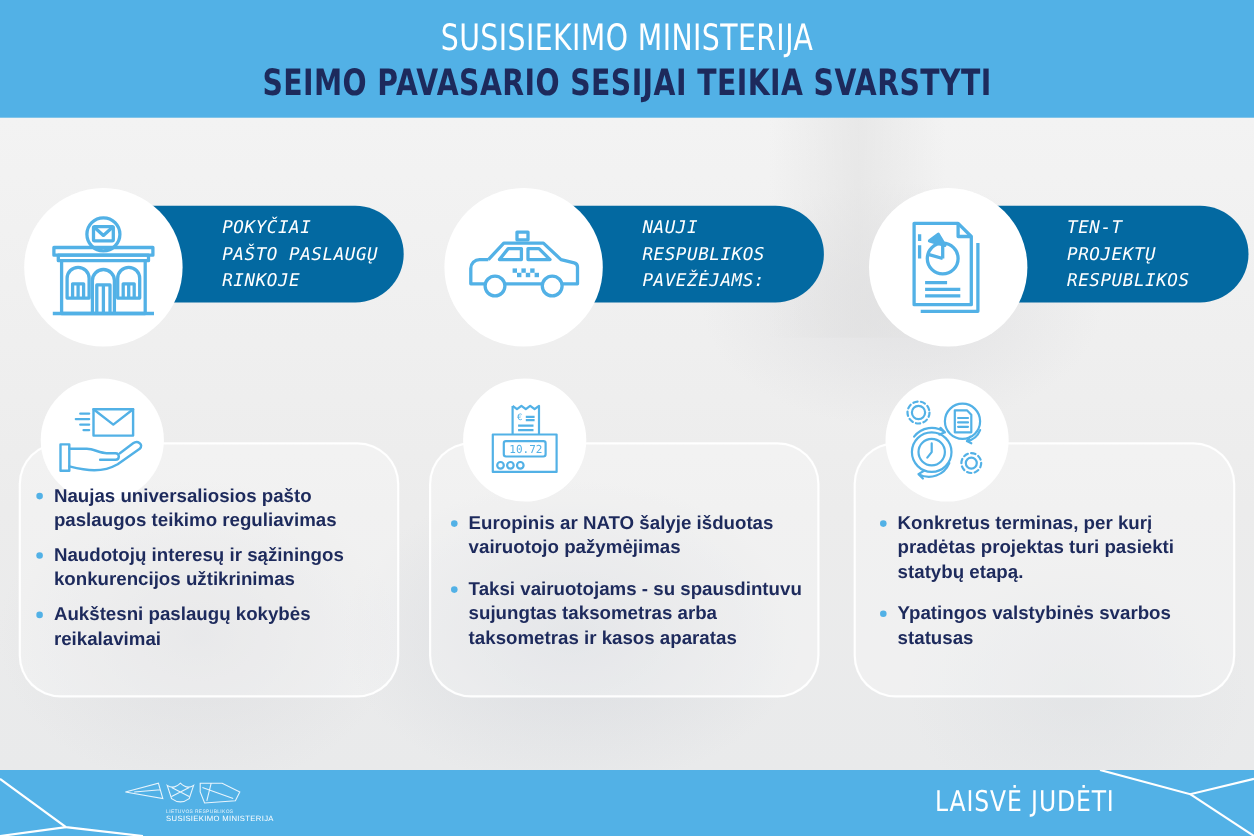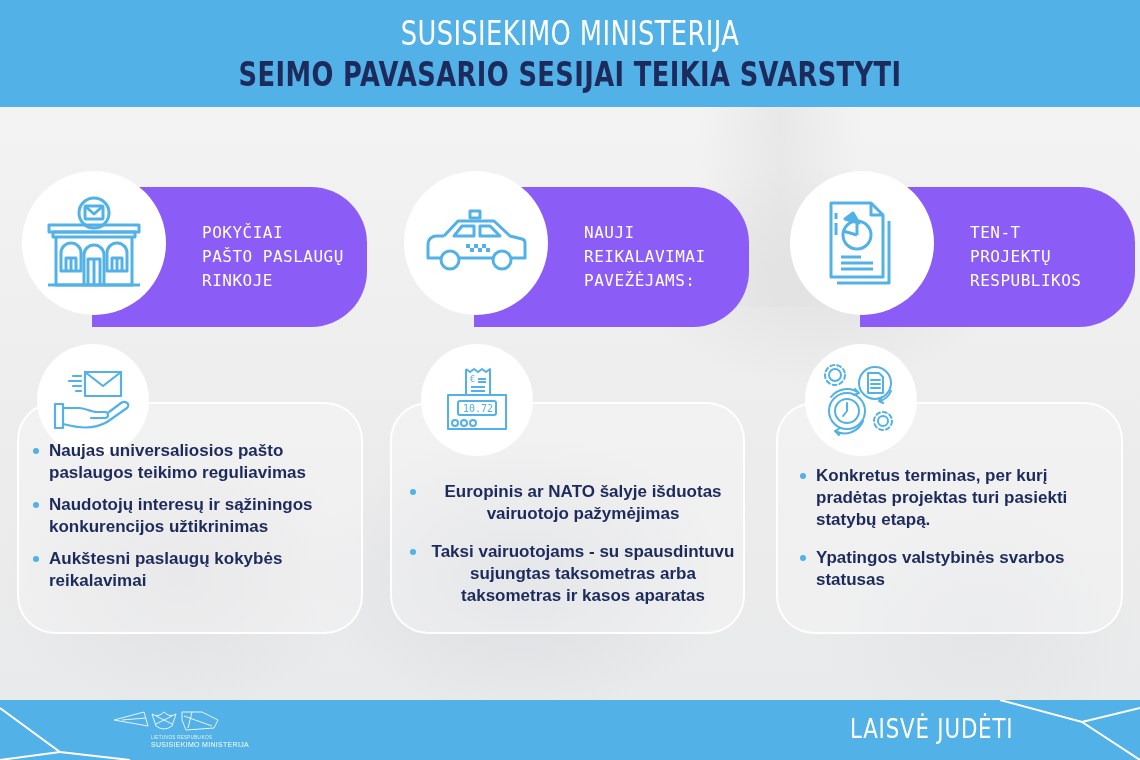--- a/index.html
+++ b/index.html
@@ -39,22 +39,22 @@
   .header .t2 {
     position: absolute; left: 0; right: 0; top: 55px;
     color: #1d2a5c; font-size: 33px; letter-spacing: 0.5px;
     font-family: "DejaVu Sans", sans-serif; font-weight: bold;
     transform: scaleX(0.78); transform-origin: center;
   }
 
   
   .topic { position: absolute; top: 187px; height: 112px; }
   .topic .pill {
-    position: absolute; left: 70px; top: 0; height: 140px; width: 275px;
-    background: #8b5cf6; border-radius: 0 56px 56px 0;
+    position: absolute; left: 70px; top: 0; height: 88px; width: 275px;
+    background: #0369a1; border-radius: 0 56px 56px 0; font-style: italic;
   }
   .topic .pill .label {
     position: absolute; left: 110px; top: 50%; transform: translateY(-50%);
     color: #ffffff; font-family: "DejaVu Sans Mono", monospace;
     font-size: 16px; line-height: 24px; letter-spacing: 0.5px;
     white-space: pre-line;
   }
   .topic .circle {
     position: absolute; left: 0; top: -16px; width: 144px; height: 144px;
     border-radius: 50%; background: #ffffff;
@@ -86,21 +86,21 @@
     position: absolute; list-style: none;
     color: #1d2a5c; font-family: "Liberation Sans", sans-serif; font-weight: bold;
     font-size: 17px; line-height: 22px;
   }
   .bullets li { position: relative; padding-left: 16px; margin-bottom: 10px; }
   .bullets li::before {
     content: ""; position: absolute; left: 0; top: 8px;
     width: 6px; height: 6px; border-radius: 50%; background: #52b1e6;
   }
   #bullets-1 { left: 33px; top: 440px; width: 320px; }
-  #bullets-2 { left: 410px; top: 481px; width: 330px; text-align: center; }
+  #bullets-2 { left: 410px; top: 465px; width: 330px; }
   #bullets-3 { left: 800px; top: 465px; width: 320px; }
   #bullets-2 li { margin-bottom: 16px; }
   #bullets-3 li { margin-bottom: 16px; }
 
   
   .footer {
     position: absolute; left: 0; top: 700px; width: 1140px; height: 70px;
     background: #52b1e6; overflow: hidden;
   }
   .footer svg.lines { position: absolute; left: 0; top: 0; }
@@ -152,21 +152,21 @@
       <path d="M68 76 V63 H78 V76 M73 63 V76"></path>
       <path d="M40 90 V60 a10 10 0 0 1 20 0 V90"></path>
       <path d="M44 90 V64 H56 V90 M50 64 V90"></path>
     </svg>
   </div>
 </div>
 
 <div class="topic" id="topic-2">
   <div class="pill">
     <div class="label">NAUJI
-REIKALAVIMAI
+RESPUBLIKOS
 PAVEŽĖJAMS:</div>
   </div>
   <div class="circle">
     <svg width="104" height="70" viewBox="0 0 104 70" fill="none" stroke="#52b1e6" stroke-width="3" stroke-linejoin="round">
       <rect x="46" y="3" width="10" height="7"></rect>
       <path d="M20 28 L34 13 H70 L86 28 L98 31 A4 4 0 0 1 101 35 V50 H86 M18 50 H4 V36 A8 8 0 0 1 12 28 H20"></path>
       <path d="M35 50 H70"></path>
       <path d="M30 28 L38 18 H50 V28 Z"></path>
       <path d="M56 18 H66 L76 28 H56 Z"></path>
       <circle cx="26" cy="52" r="9"></circle>

